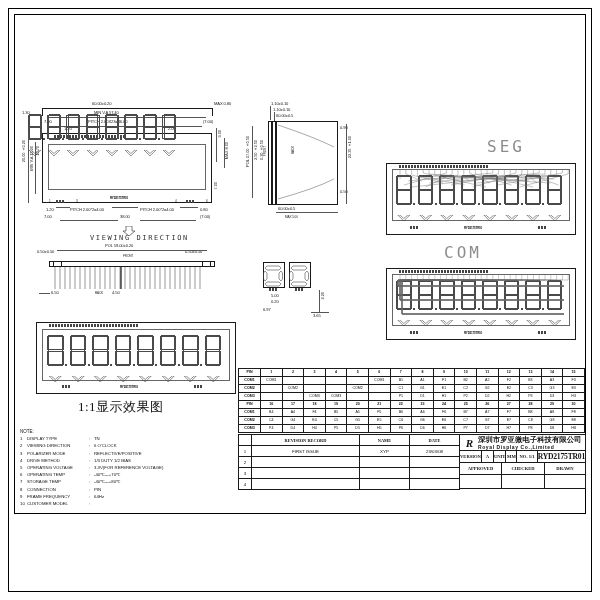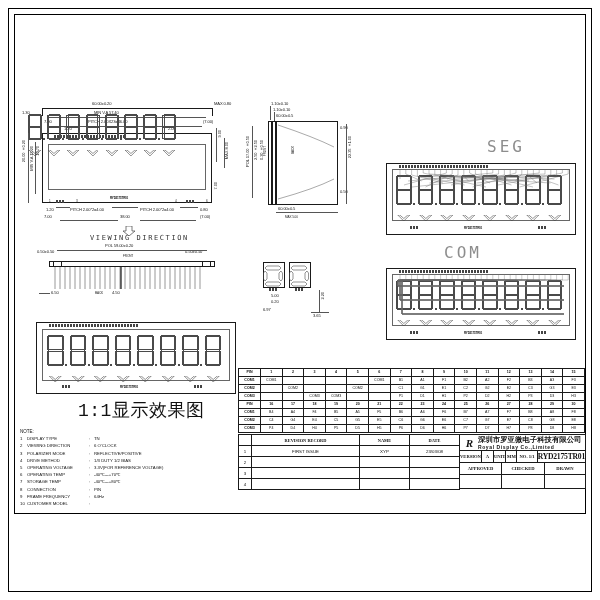--- a/index.html
+++ b/index.html
@@ -75,23 +75,23 @@
   .view-dir {
     position:absolute;
     font-size:7px;
     letter-spacing:1.6px;
     color:#333;
     font-family:"DejaVu Sans Mono", monospace;
   }
 
   .cn-title {
     position:absolute;
-    font-size:18px;
+    font-size:13px;
     color:#111;
-    font-family:Liberation Mono, monospace;
+    font-family:Liberation Serif, serif;
     letter-spacing:0.5px;
   }
 
   
   .notes { position:absolute; left:20px; top:428px; font-size:4.3px; color:#111; line-height:7.2px; }
   .notes .note-head { font-size:4.5px; }
   .note-row { display:flex; white-space:nowrap; }
   .note-idx { width:7px; text-align:left; }
   .note-key { width:62px; }
   .note-colon { width:5px; }

